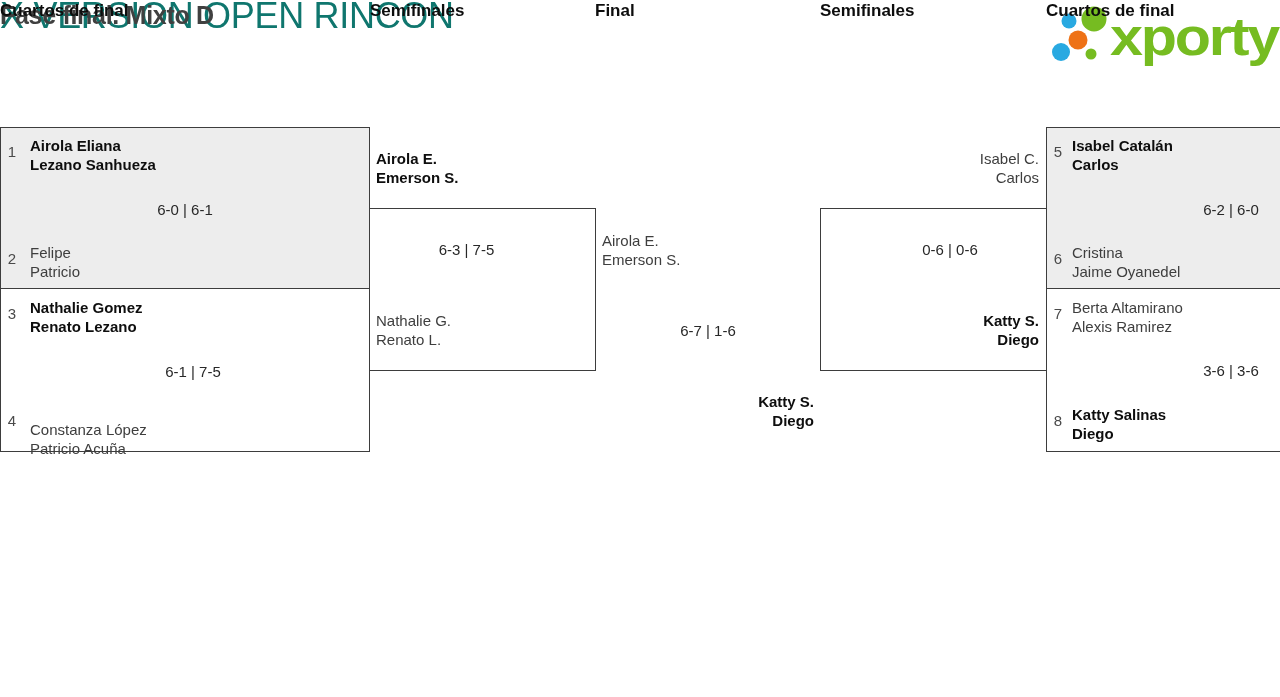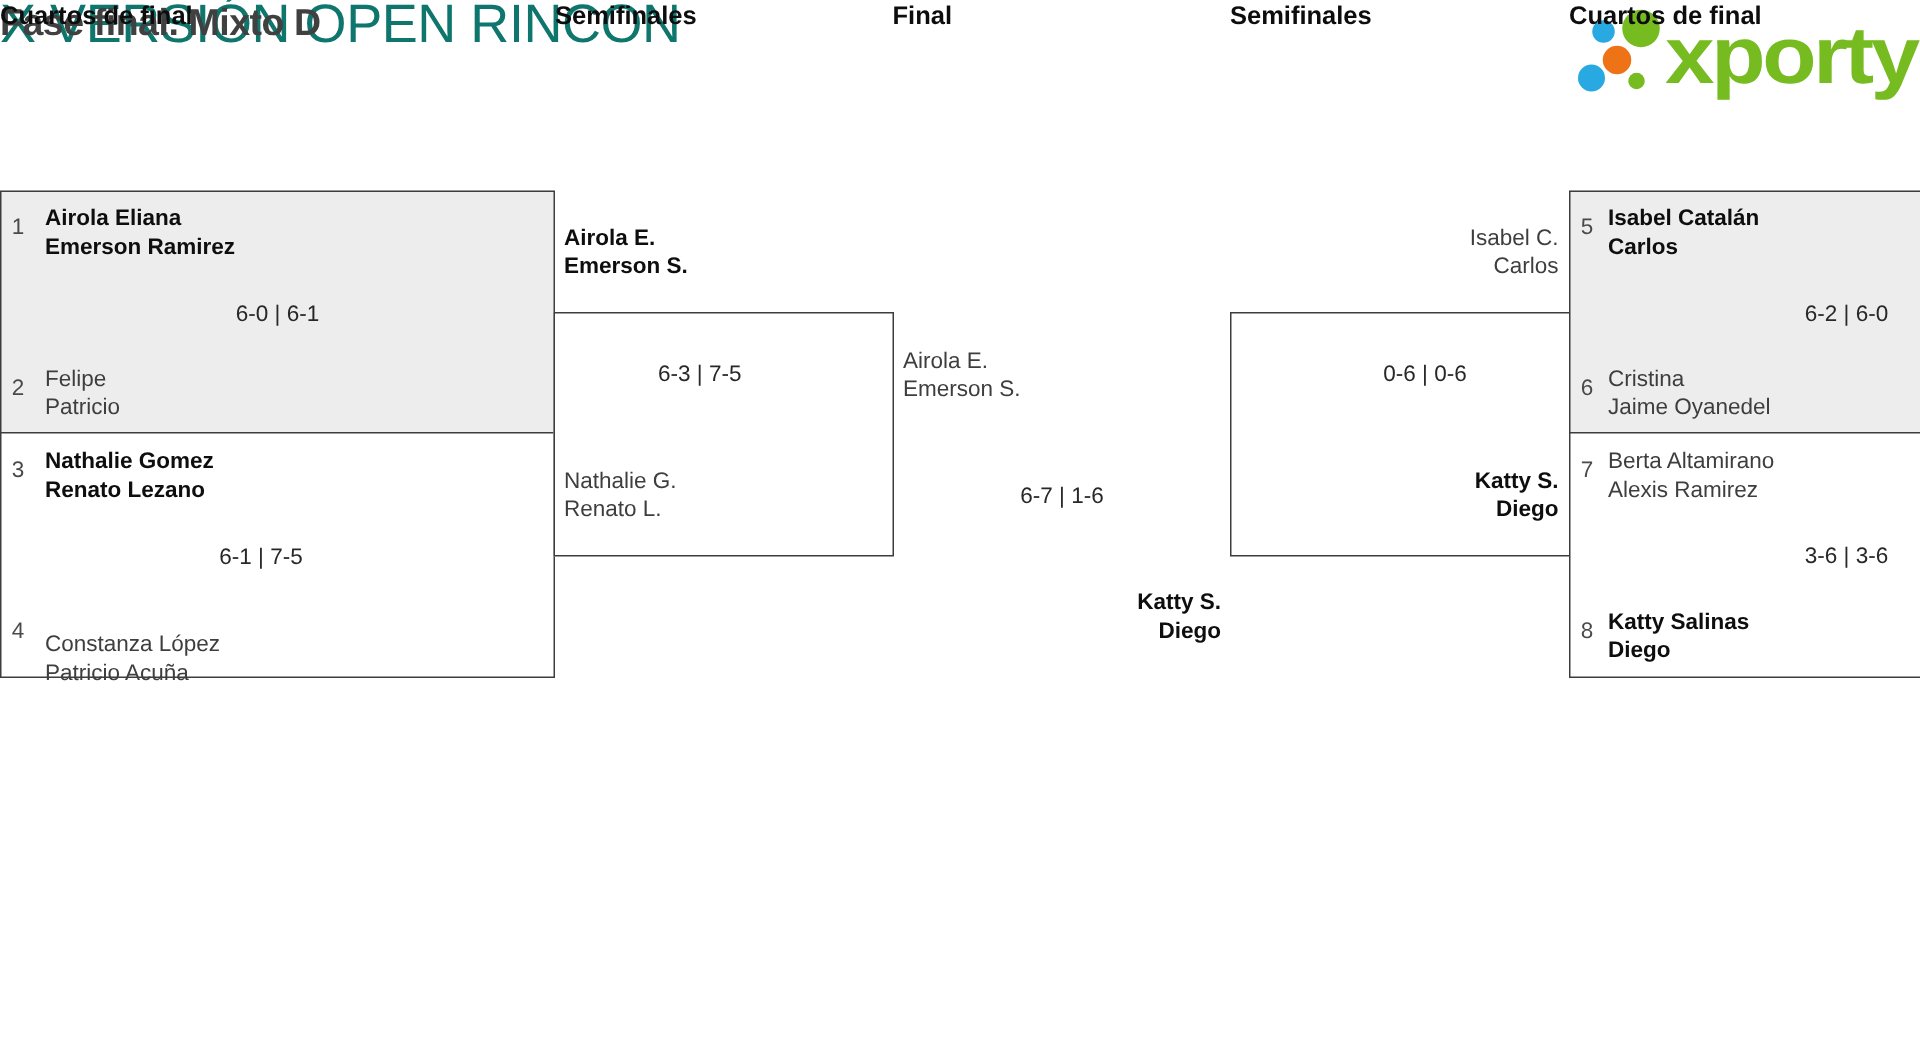--- a/index.html
+++ b/index.html
@@ -55,35 +55,35 @@
   <div class="match-box shaded" style="left:0;top:127px;width:370px;height:162px;"></div>
   <div class="match-box" style="left:0;top:288px;width:370px;height:164px;"></div>
   <div class="match-box" style="left:369px;top:208px;width:227px;height:163px;"></div>
   <div class="match-box" style="left:820px;top:208px;width:227px;height:163px;"></div>
   <div class="match-box shaded" style="left:1046px;top:127px;width:370px;height:162px;"></div>
   <div class="match-box" style="left:1046px;top:288px;width:370px;height:164px;"></div>
 
   <div class="seed" style="left:2px;top:143px;">1</div>
   <div class="team winner" style="left:30px;top:136px;">
     <div>Airola Eliana</div>
-    <div>Emerson Ramirez</div>
+    <div>Lezano Sanhueza</div>
   </div>
   <div class="score" style="left:0;top:201px;width:370px;">6-0 | 6-1</div>
   <div class="seed" style="left:2px;top:250px;">2</div>
   <div class="team" style="left:30px;top:243px;">
     <div>Felipe</div>
     <div>Patricio</div>
   </div>
 
   <div class="seed" style="left:2px;top:305px;">3</div>
   <div class="team winner" style="left:30px;top:298px;">
     <div>Nathalie Gomez</div>
     <div>Renato Lezano</div>
   </div>
-  <div class="score" style="left:0;top:363px;width:348px;">6-1 | 7-5</div>
+  <div class="score" style="left:0;top:363px;width:348px;padding-left:19px;">6-1 | 7-5</div>
   <div class="seed" style="left:2px;top:412px;">4</div>
   <div class="team" style="left:30px;top:405px;margin-top:15px;">
     <div>Constanza López</div>
     <div>Patricio Acuña</div>
   </div>
 
   <div class="team winner" style="left:376px;top:149px;">
     <div>Airola E.</div>
     <div>Emerson S.</div>
   </div>

